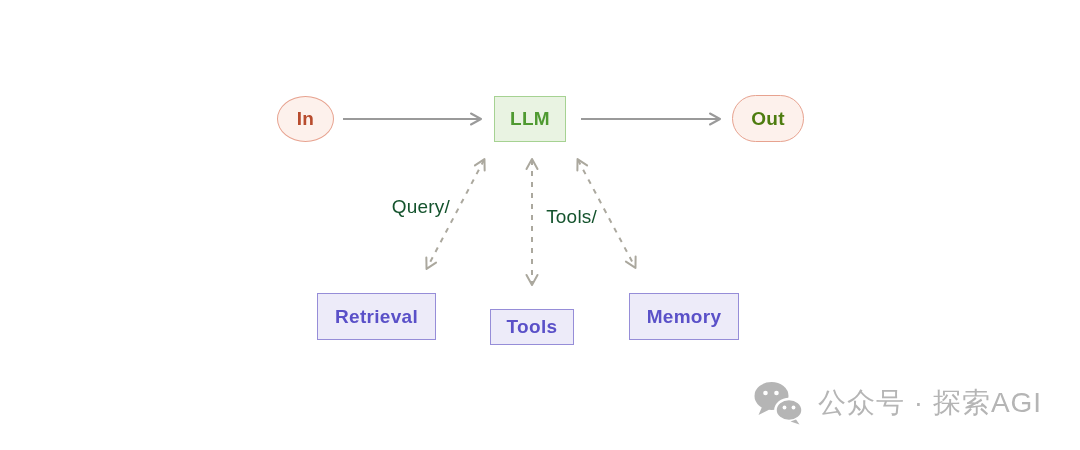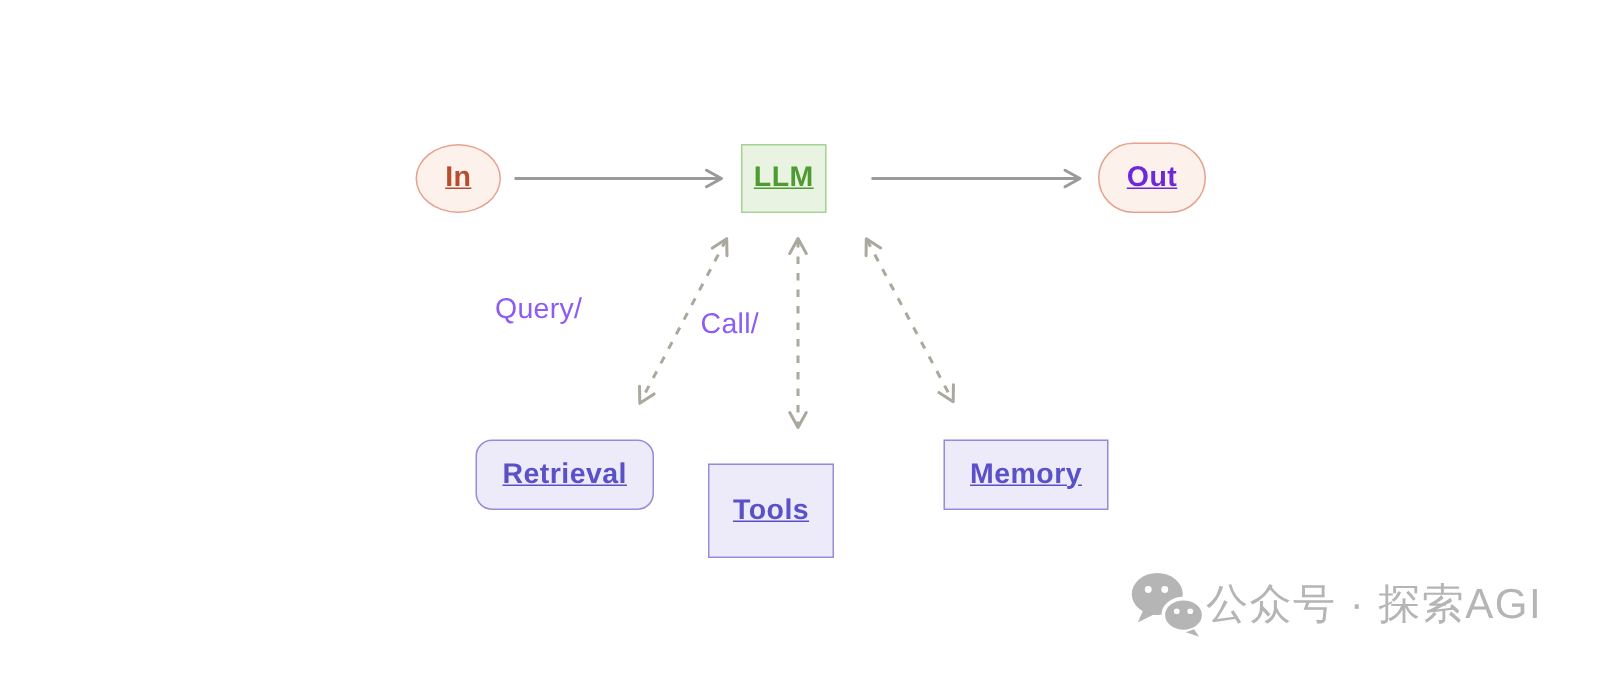--- a/index.html
+++ b/index.html
@@ -18,57 +18,56 @@
   .edges-svg {
     position: absolute; left: 0; top: 0;
     width: 1080px; height: 450px;
     pointer-events: none;
   }
   .node {
     position: absolute;
     display: flex; align-items: center; justify-content: center;
     font-size: 19px; font-weight: bold;
     letter-spacing: 0.3px;
-    text-decoration: underline;
   }
   .node-in {
     left: 277px; top: 96px; width: 57px; height: 46px;
     background: #fdf1ec; border: 1.5px solid #e7a28f;
     border-radius: 50%; color: #b84c2e;
   }
   .node-llm {
-    left: 494px; top: 96px; width: 57px; height: 46px;
+    left: 494px; top: 96px; width: 72px; height: 46px;
     background: #e9f3e2; border: 1.5px solid #a6d292;
     color: #4f9a31;
   }
   .node-out {
     left: 732px; top: 95px; width: 72px; height: 47px;
     background: #fdf1ec; border: 1.5px solid #e7a28f;
-    border-radius: 24px; color: #6d28d9;
+    border-radius: 24px; color: #4d7c0f;
   }
   .node-sub {
     background: #edebf9; border: 1.5px solid #968dd8;
     color: #5a50c8;
   }
-  .node-retrieval { left: 317px; top: 293px; width: 119px; height: 47px; border-radius: 11px; }
-  .node-tools     { left: 472px; top: 309px; width: 84px;  height: 63px; }
+  .node-retrieval { left: 317px; top: 293px; width: 119px; height: 47px; }
+  .node-tools     { left: 490px; top: 309px; width: 84px;  height: 36px; }
   .node-memory    { left: 629px; top: 293px; width: 110px; height: 47px; justify-content: center; }
   .edge-label {
     position: absolute;
-    color: #8b5cf6;
+    color: #14532d;
     font-size: 19px; line-height: 26px;
-    text-align: left; letter-spacing: 0.2px;
+    text-align: right; letter-spacing: 0.2px;
   }
   .label-query    { left: 330px; top: 194px; width: 120px; }
   .label-call     { left: 467px; top: 204px; width: 130px; }
   .label-read     { left: 613px; top: 194px; width: 110px; }
   .watermark {
     position: absolute;
     left: 752px; top: 381px;
-    display: flex; align-items: center; 
+    display: flex; align-items: center; gap: 14px;
     color: #b5b5b5;
   }
   .watermark-text {
     font-size: 28px;
     letter-spacing: 1px;
     white-space: nowrap;
   }
 </style>
 </head>
 <body>
@@ -110,21 +109,21 @@
     <span>Tools</span>
   </div>
   <div class="node node-sub node-memory">
     <span>Memory</span>
   </div>
 
   <div class="edge-label label-query">
     <div>Query/</div>
   </div>
   <div class="edge-label label-call">
-    <div>Call/</div>
+    <div>Tools/</div>
   </div>
   <div class="edge-label label-read">
   </div>
 
   <div class="watermark">
     <svg width="52" height="44" viewBox="0 0 52 44" xmlns="http://www.w3.org/2000/svg">
 
       <ellipse cx="19.5" cy="15" rx="17" ry="14" fill="#b5b5b5"></ellipse>
       <path d="M10,26 L6.5,34 L17.5,28.5 Z" fill="#b5b5b5"></path>
       <circle cx="13.5" cy="12" r="2.3" fill="#ffffff"></circle>

